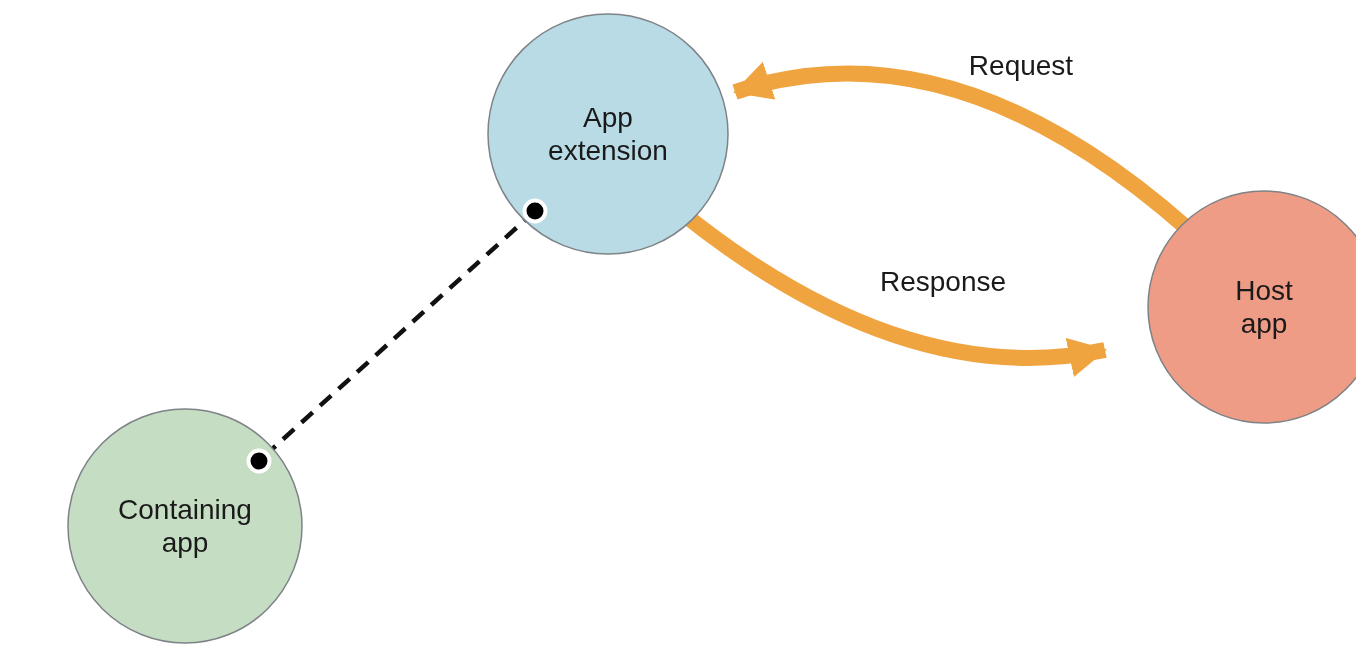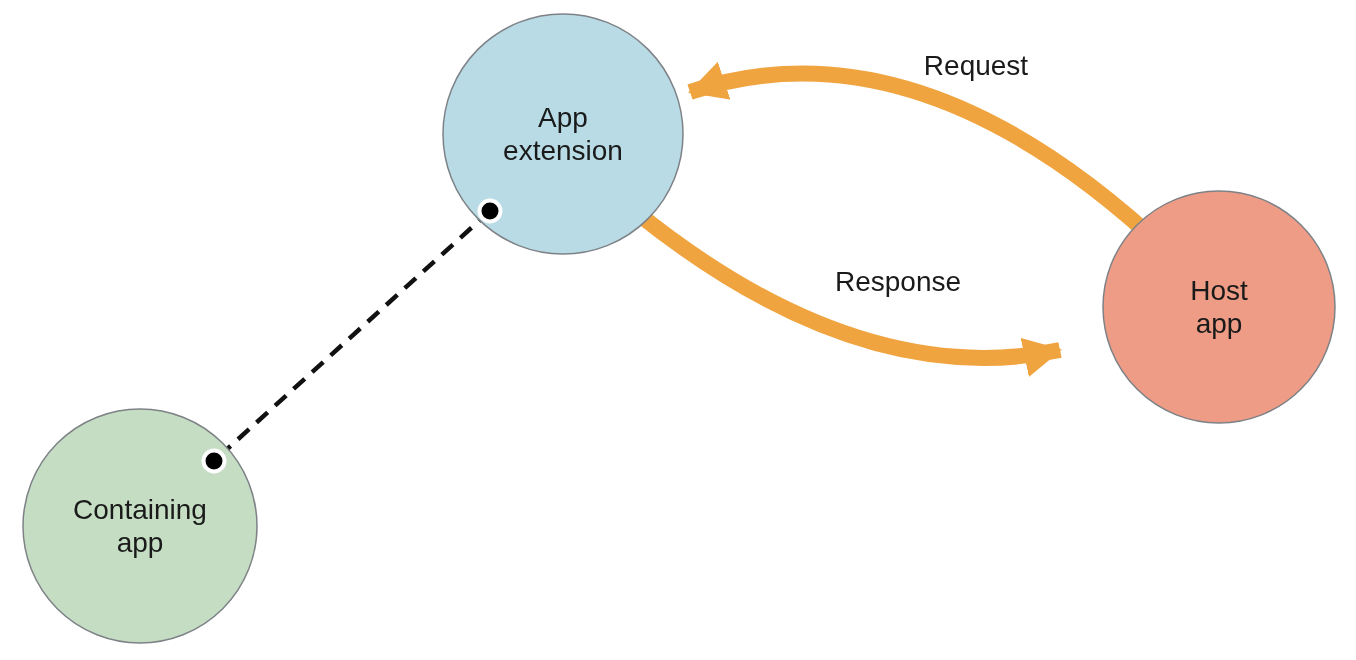--- a/index.html
+++ b/index.html
@@ -6,20 +6,21 @@
     margin: 0;
     padding: 0;
     width: 1356px;
     height: 660px;
     background: #ffffff;
     overflow: hidden;
   }
   .diagram-wrap {
     width: 1136px;
     height: 660px;
+    margin-left: 45px;
   }
   svg {
     display: block;
   }
   .node-label, .arrow-label {
     font-family: "Liberation Sans", sans-serif;
     font-size: 28px;
     font-weight: 400;
   }
   .node-label { text-anchor: middle; }

